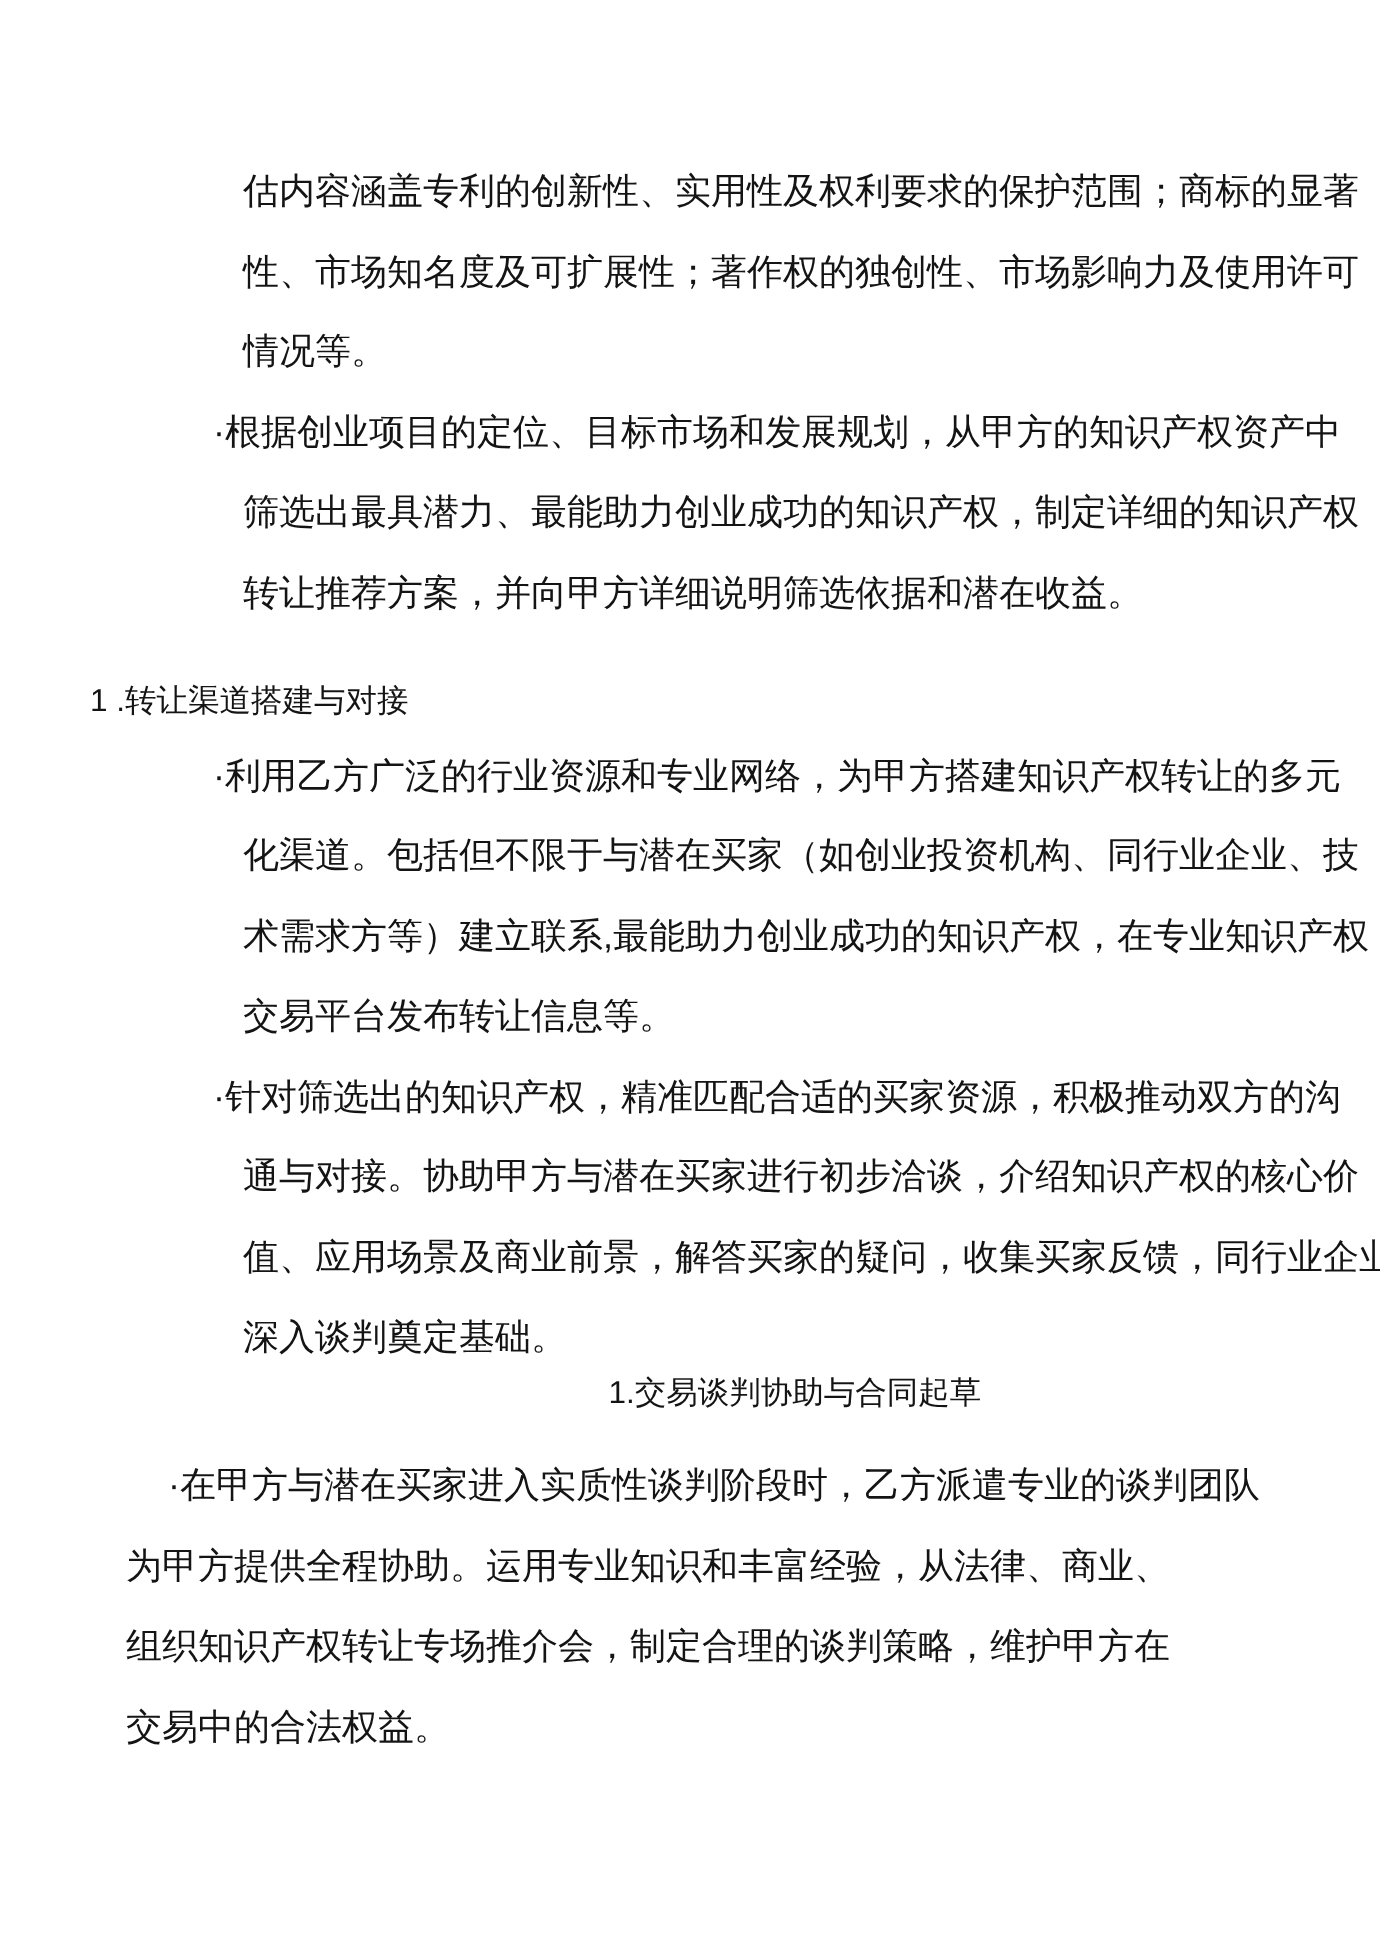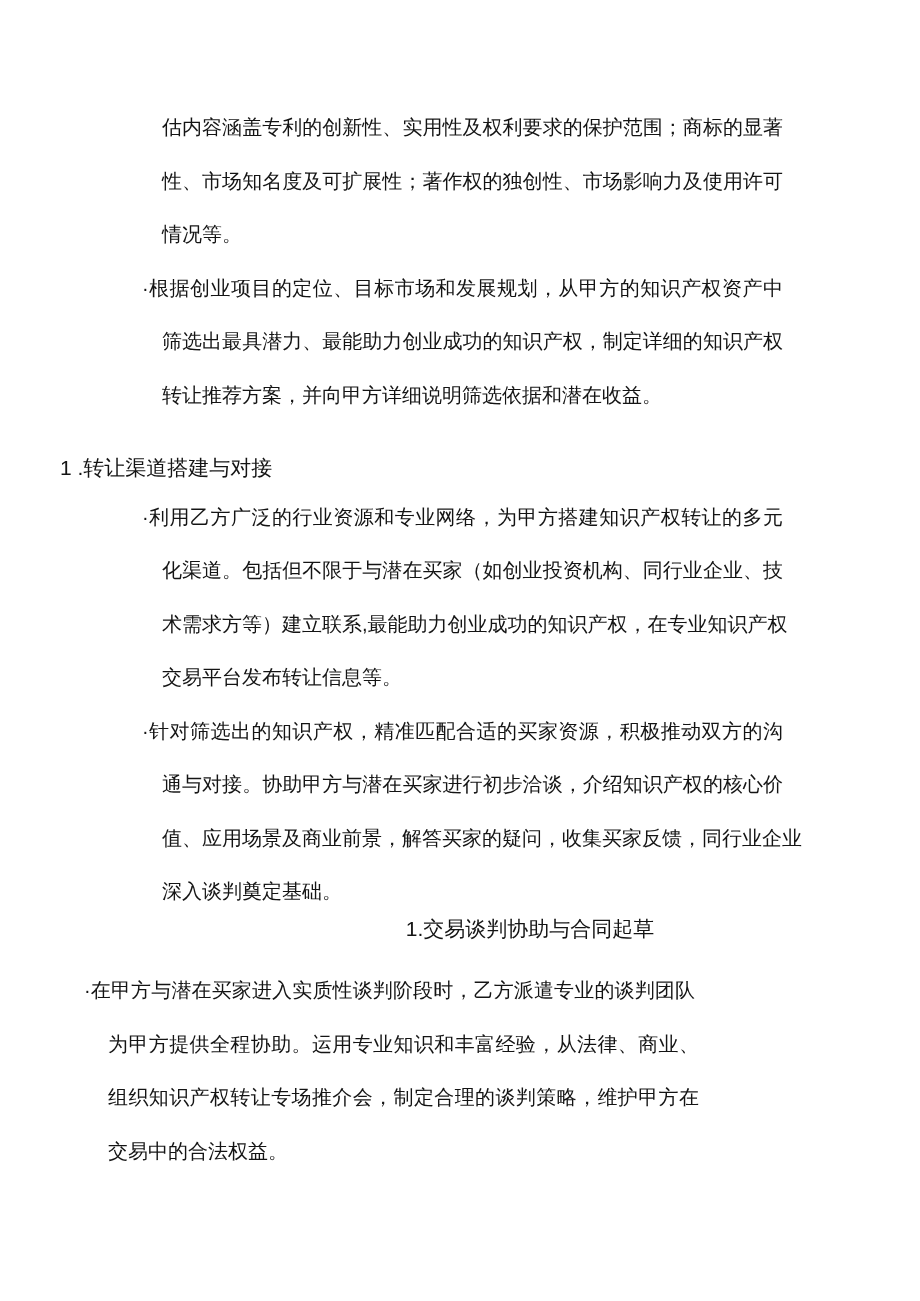--- a/index.html
+++ b/index.html
@@ -13,34 +13,34 @@
   .page {
     position: relative;
     width: 920px; height: 1301px;
     background: #ffffff;
   }
   .para { display: contents; }
   .line {
     display: block;
     height: 53.5px;
     line-height: 53.5px;
-    font-size: 20px;
+    font-size: 24px;
     white-space: nowrap;
     overflow: visible;
   }
   .full {
     text-align: justify;
     text-align-last: justify;
   }
   .tail { text-align: left; }
   
   .cont    { margin-left: 162px; width: 621px; }  
   .bullet  { margin-left: 142px; width: 641px; }  
-  .bullet2 { margin-left: 84px; width: 611px; }  
-  .cont2   { margin-left: 108px; width: 591px; }  
+  .bullet2 { margin-left: 112px; width: 611px; }  
+  .cont2   { margin-left: 84px; width: 591px; }  
   .heading { font-size: 21px; }
   .h1line  { margin-left: 60px; }
   .h2line  { margin-left: 140px; }
   
   .mt-first { margin-top: 101px; }
   .mt-h1    { margin-top: 19px; }
   .mt-l8    { margin-top: -4px; }
   .mt-h2    { margin-top: -17px; text-align: center; }
   .mt-l17   { margin-top: 9px; }
 </style>

